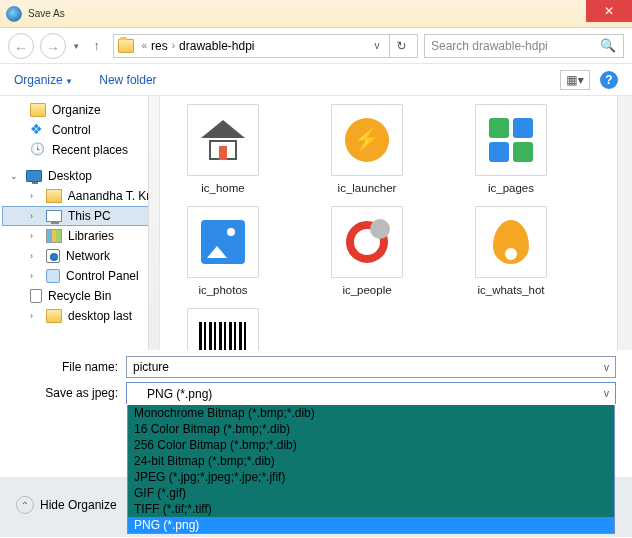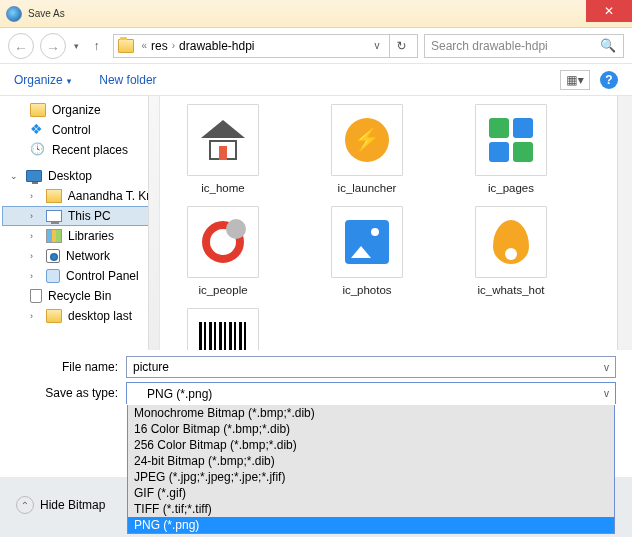--- a/index.html
+++ b/index.html
@@ -88,21 +88,21 @@
   .th-barcode { width:48px;height:44px; background:repeating-linear-gradient(90deg,#000 0 3px,#fff 3px 5px,#000 5px 7px,#fff 7px 10px); }
 
   
   .fieldrow { display:flex; align-items:center; height:26px; padding: 0 8px; }
   .fieldrow label { width:118px; text-align:right; padding-right:8px; }
   .fieldinput { flex:1; height:22px; border:1px solid #8c9bbd; background:#fff; padding:0 6px; display:flex; align-items:center; margin-right:8px; position:relative; }
   .fieldinput .dd { font-size:10px; color:#555; margin-left:auto; }
   .typefield { background:#fff; border:1px solid #6b8fd0; }
   .typefield.open { border-bottom:none;padding-left:20px; }
 
-  .typedropdown { position:absolute; left:0; right:0; top:22px; background:#e5e5e5; border:1px solid #6b8fd0; border-top:none; z-index:5; }
+  .typedropdown { position:absolute; left:0; right:0; top:22px; background:#0f766e; border:1px solid #6b8fd0; border-top:none; z-index:5; }
   .typedropdown .opt { padding:1px 6px; height:16px; line-height:14px; font-size:12px; display:flex; align-items:center; }
   .typedropdown .opt.selected { background:#1e90ff; color:#fff; }
 
   
   .hidefolders { position:absolute; left:16px; bottom:24px; display:flex; align-items:center; gap:6px; }
   .circlebtn { width:18px;height:18px;border:1px solid #bbb;border-radius:50%;display:flex;align-items:center;justify-content:center;color:#666;font-size:10px; }
 
   
   .outer-bg { position:absolute; left:0; right:0; top:477px; height:60px; background:#e9ecef; z-index:-1; }
 
@@ -248,29 +248,29 @@
               <span class="c"></span>
               <span class="d"></span>
             </div>
           </div>
         <div class="fname">ic_pages</div>
       </div>
     </div>
     <div class="filerow">
       <div class="fileitem">
         <div class="thumb">
+            <div class="th-photos"></div>
+          </div>
+        <div class="fname">ic_photos</div>
+      </div>
+      <div class="fileitem">
+        <div class="thumb">
             <div class="th-people"></div>
           </div>
         <div class="fname">ic_people</div>
-      </div>
-      <div class="fileitem">
-        <div class="thumb">
-            <div class="th-photos"></div>
-          </div>
-        <div class="fname">ic_photos</div>
       </div>
       <div class="fileitem">
         <div class="thumb">
             <div class="th-hot"></div>
           </div>
         <div class="fname">ic_whats_hot</div>
       </div>
     </div>
     <div class="filerow">
       <div class="fileitem">
@@ -284,34 +284,34 @@
 
 <div class="fieldrow" style="margin-top:4px;">
   <label>File name:</label>
   <div class="fieldinput">
     <span>picture</span>
     <span class="dd">v</span>
   </div>
 </div>
 
 <div class="fieldrow">
-  <label>Save as type:</label>
+  <label>Save as jpeg:</label>
   <div class="fieldinput typefield open">
     <span>PNG (*.png)</span>
     <span class="dd">v</span>
 
     <div class="typedropdown">
       <div class="opt">Monochrome Bitmap (*.bmp;*.dib)</div>
       <div class="opt">16 Color Bitmap (*.bmp;*.dib)</div>
       <div class="opt">256 Color Bitmap (*.bmp;*.dib)</div>
       <div class="opt">24-bit Bitmap (*.bmp;*.dib)</div>
       <div class="opt">JPEG (*.jpg;*.jpeg;*.jpe;*.jfif)</div>
       <div class="opt">GIF (*.gif)</div>
       <div class="opt">TIFF (*.tif;*.tiff)</div>
       <div class="opt selected">PNG (*.png)</div>
     </div>
   </div>
 </div>
 
 <div class="hidefolders">
   <div class="circlebtn">⌃</div>
-  <span>Hide Bitmap</span>
+  <span>Hide Organize</span>
 </div>
 
 </body></html>

